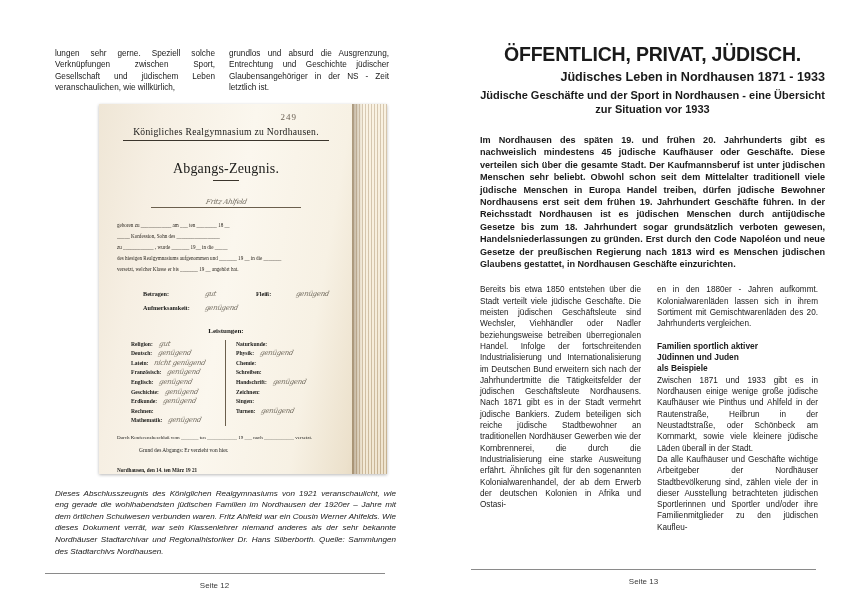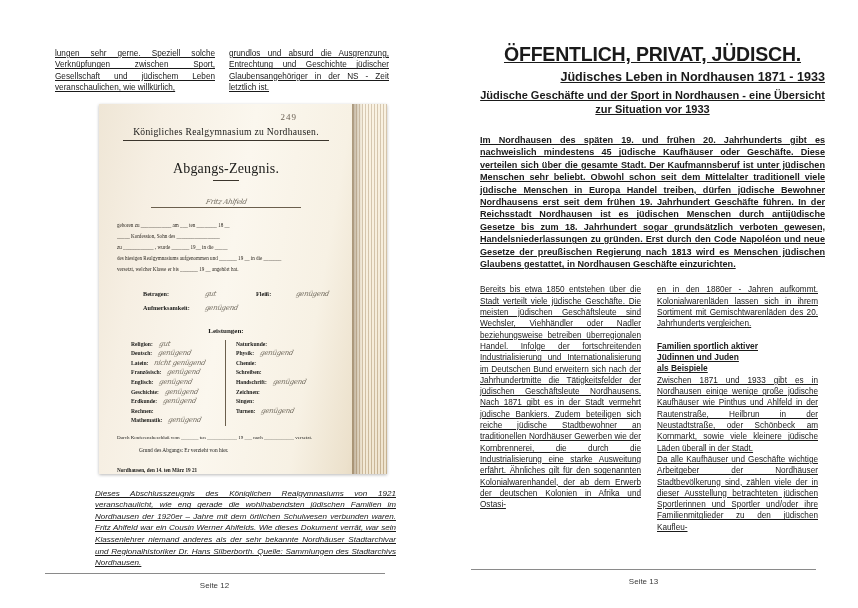--- a/index.html
+++ b/index.html
@@ -13,21 +13,20 @@
     font-family: "Liberation Sans", sans-serif;
     color: #1a1a1a;
     position: relative;
     overflow: hidden;
   }
   .spread {
     display: flex;
     width: 858px;
     height: 508px;
     box-sizing: border-box;
-    text-decoration: underline;
   }
   .page {
     position: relative;
     box-sizing: border-box;
     height: 608px;
   }
   .page-left {
     width: 429px;
     padding: 48px 33px 0 55px;
   }
@@ -200,21 +199,20 @@
     margin-top: 14px;
     white-space: nowrap;
   }
 
   .fig-caption {
     margin-top: 14px;
     font-size: 8.1px;
     line-height: 11.6px;
     font-style: italic;
     text-align: justify;
-    margin-left: 40px;
   }
 
   
   .head-title {
     font-size: 19.5px;
     font-weight: bold;
     text-align: center;
     letter-spacing: -0.2px;
     margin: 0;
   }

